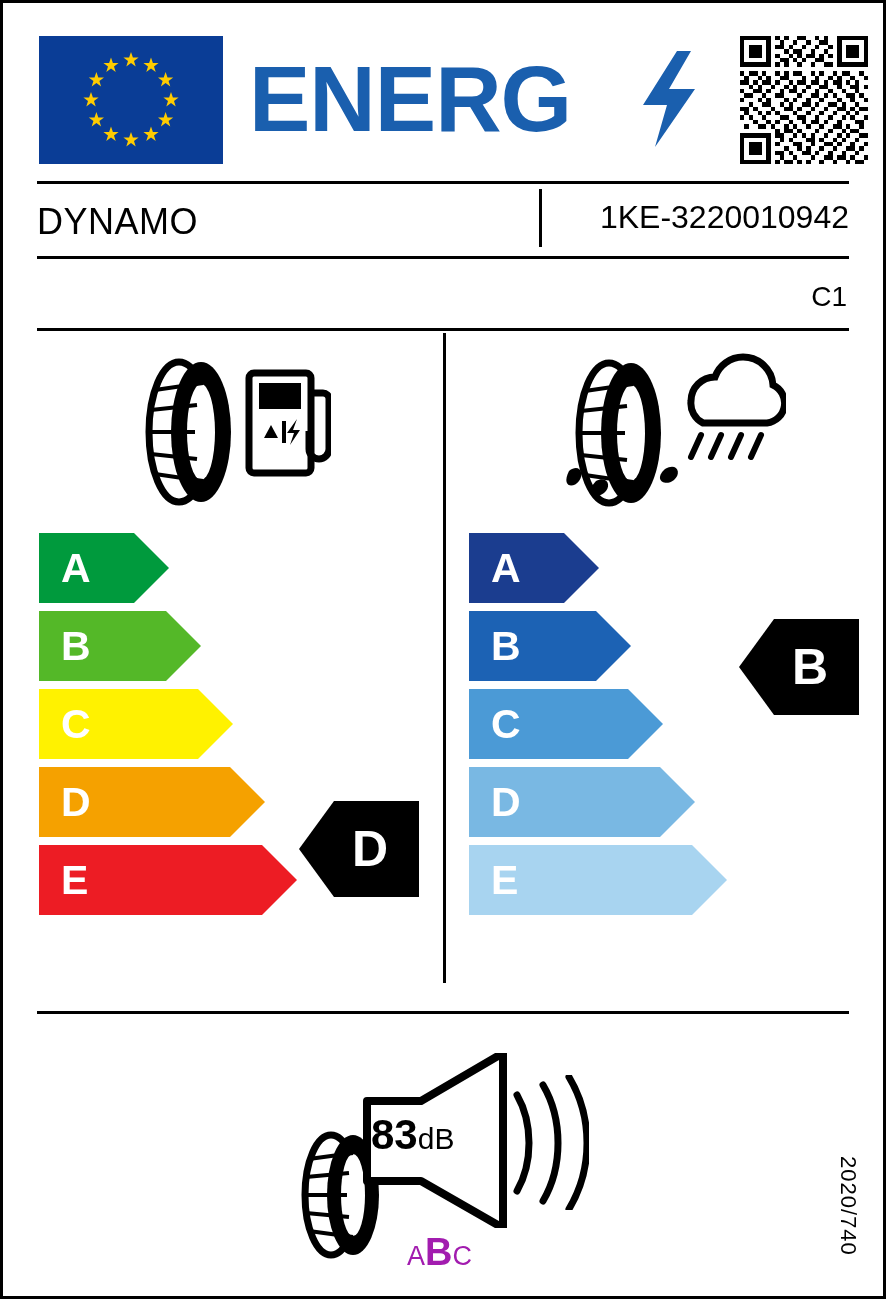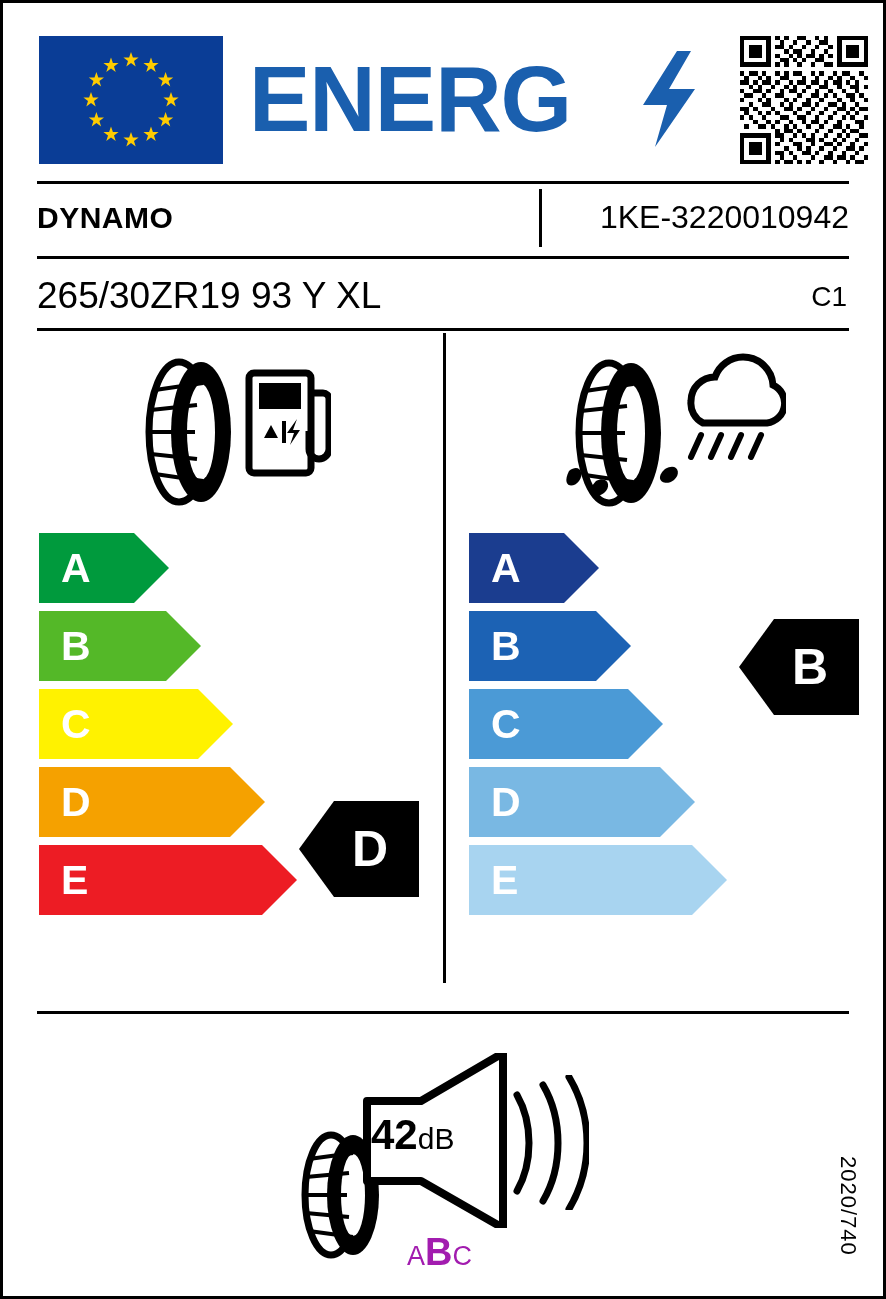--- a/index.html
+++ b/index.html
@@ -72,22 +72,22 @@
     left: 34px;
     right: 34px;
     top: 178px;
     height: 3px;
     background: #000;
   }
   .brand {
     position: absolute;
     left: 34px;
     top: 198px;
-    font-size: 30px;
-    font-weight: bold;
+    font-size: 36px;
+    font-weight: normal;
     color: #000;
     letter-spacing: 0.5px;
   }
   .sku {
     position: absolute;
     right: 34px;
     top: 196px;
     font-size: 32px;
     color: #000;
     text-align: center;
@@ -563,21 +563,20 @@
         </g>
       </svg>
     </div>
   </div>
 
   <div class="brand-rule"></div>
   <div class="brand">DYNAMO</div>
   <div class="brand-sep"></div>
   <div class="sku">1KE-3220010942</div>
   <div class="spec-rule"></div>
-  <div class="tyre-size">265/30ZR19 93 Y XL</div>
   <div class="tyre-class">C1</div>
   <div class="spec-rule-bottom"></div>
 
   <div class="mid-divider"></div>
 
   <div class="pict pict-fuel">
     <svg width="200" height="155" viewBox="0 0 200 155" aria-hidden="true">
       <g>
         <ellipse cx="48" cy="77" rx="30" ry="70" fill="none" stroke="#000" stroke-width="7"></ellipse>
         <ellipse cx="70" cy="77" rx="30" ry="70" fill="#000"></ellipse>
@@ -721,21 +720,21 @@
       </svg>
     </div>
 
     <div class="speaker">
       <svg width="150" height="175" viewBox="0 0 150 175" aria-hidden="true">
         <polygon points="6,48 6,128 60,128 142,175 142,0 60,48" fill="#fff" stroke="#000" stroke-width="8" stroke-linejoin="round"></polygon>
       </svg>
     </div>
 
     <div class="noise-db">
-      <span>42</span><span class="unit">dB</span>
+      <span>83</span><span class="unit">dB</span>
     </div>
 
     <div class="waves">
       <svg width="80" height="135" viewBox="0 0 80 135" aria-hidden="true">
         <g fill="none" stroke="#000" stroke-width="7" stroke-linecap="round">
           <path d="M8 20 C24 48 24 88 8 116"></path>
           <path d="M34 10 C54 44 54 92 34 126"></path>
           <path d="M60 2 C84 42 84 94 60 134"></path>
         </g>
       </svg>

